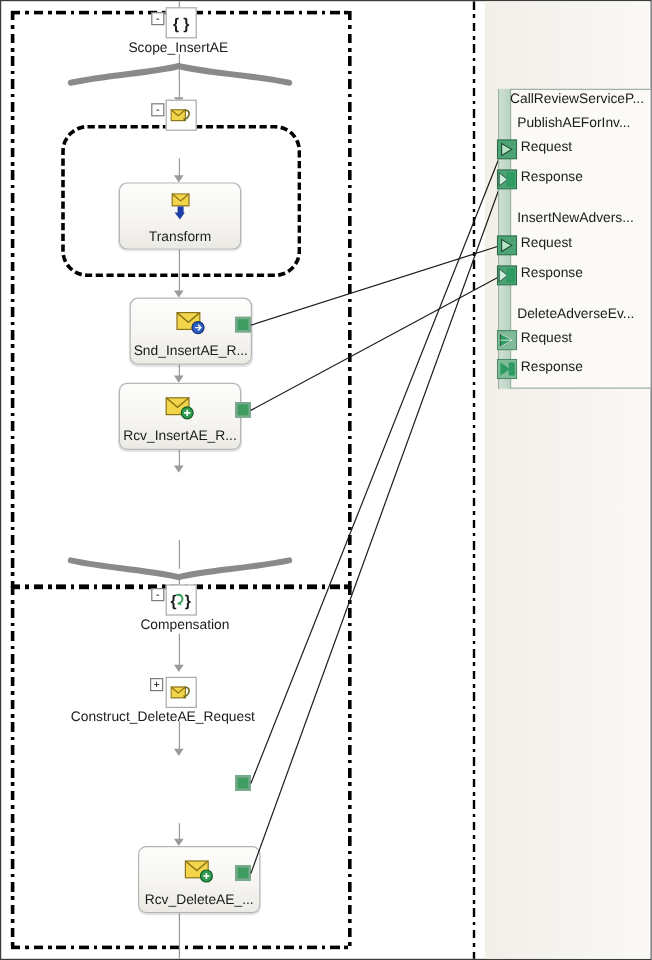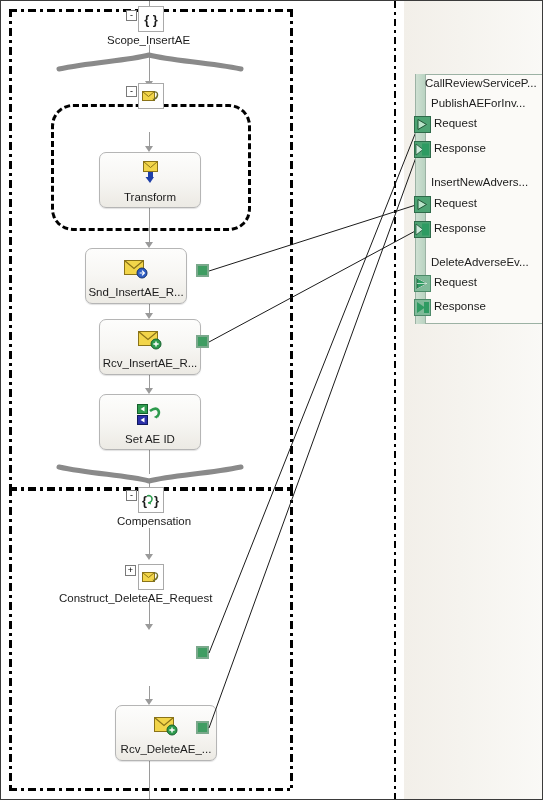--- a/index.html
+++ b/index.html
@@ -165,21 +165,21 @@
       <svg width="22" height="24" viewBox="0 0 22 24">
         <rect x="4.5" y="0.5" width="14" height="10" fill="#f2d54a" stroke="#8a7318"></rect>
         <path d="M4.5,0.5 L11.5,6.5 L18.5,0.5" fill="none" stroke="#8a7318"></path>
         <rect x="9" y="11" width="5" height="6" fill="#1f3fa8"></rect>
         <path d="M6.5,16 L15,16 L11,22 z" fill="#1f3fa8"></path>
       </svg>
     </span>
     <span class="lbl">Transform</span>
   </div>
 
-  <div class="shape" style="left:84px;top:247px">
+  <div class="shape" style="left:107px;top:247px">
     <span>
       <svg width="26" height="22" viewBox="0 0 26 22">
         <rect x="1.5" y="2.5" width="19" height="14" fill="#f2d54a" stroke="#8a7318"></rect>
         <path d="M1.5,2.5 L11,10.5 L20.5,2.5" fill="none" stroke="#8a7318" stroke-width="1.2"></path>
         <circle cx="19" cy="15" r="5" fill="#2f5ec4" stroke="#12306e"></circle>
         <path d="M16.6,15 l4,0 M19,12.6 l2.4,2.4 l-2.4,2.4" fill="none" stroke="#fff" stroke-width="1.2"></path>
       </svg>
     </span>
     <span class="lbl">Snd_InsertAE_R...</span>
   </div>
@@ -191,33 +191,20 @@
         <rect x="1.5" y="2.5" width="19" height="14" fill="#f2d54a" stroke="#8a7318"></rect>
         <path d="M1.5,2.5 L11,10.5 L20.5,2.5" fill="none" stroke="#8a7318" stroke-width="1.2"></path>
         <circle cx="19" cy="15" r="5" fill="#2e9b4e" stroke="#14602c"></circle>
         <path d="M19,12.4 l0,5.2 M16.4,15 l5.2,0" fill="none" stroke="#fff" stroke-width="1.4"></path>
       </svg>
     </span>
     <span class="lbl">Rcv_InsertAE_R...</span>
   </div>
   <div class="conn-sq" style="left:195px;top:334px"></div>
 
-  <div class="shape" style="left:98px;top:393px">
-    <span>
-      <svg width="28" height="24" viewBox="0 0 28 24">
-        <rect x="1.5" y="1.5" width="10" height="9" fill="#2e9b4e" stroke="#14602c"></rect>
-        <path d="M8.5,3.5 L4.5,6 L8.5,8.5 z" fill="#fff"></path>
-        <rect x="1.5" y="12.5" width="10" height="9" fill="#2b2fa8" stroke="#101a5e"></rect>
-        <path d="M8.5,14.5 L4.5,17 L8.5,19.5 z" fill="#fff"></path>
-        <path d="M14,8 C22,2 25,9 21,14" fill="none" stroke="#2e9b4e" stroke-width="2.6"></path>
-        <path d="M21,15.5 l-3.2,-1.6 l4.2,-2.4 z" fill="#2e9b4e"></path>
-      </svg>
-    </span>
-    <span class="lbl">Set AE ID</span>
-  </div>
 
   <div class="expander" style="left:125px;top:489px">-</div>
   <div class="hdr-icon" style="left:137px;top:486px">
     <svg width="20" height="18" viewBox="0 0 20 18">
       <text x="1" y="14" font-family="'Liberation Sans',sans-serif" font-size="13" font-weight="bold" fill="#1b1b1b">{</text>
       <text x="13" y="14" font-family="'Liberation Sans',sans-serif" font-size="13" font-weight="bold" fill="#1b1b1b">}</text>
       <path d="M6,5 C12,3 13,11 7,12" fill="none" stroke="#2e9b4e" stroke-width="1.6"></path>
       <path d="M7.5,12.6 l2,-2.4 l0.6,3.2 z" fill="#2e9b4e"></path>
     </svg>
   </div>

